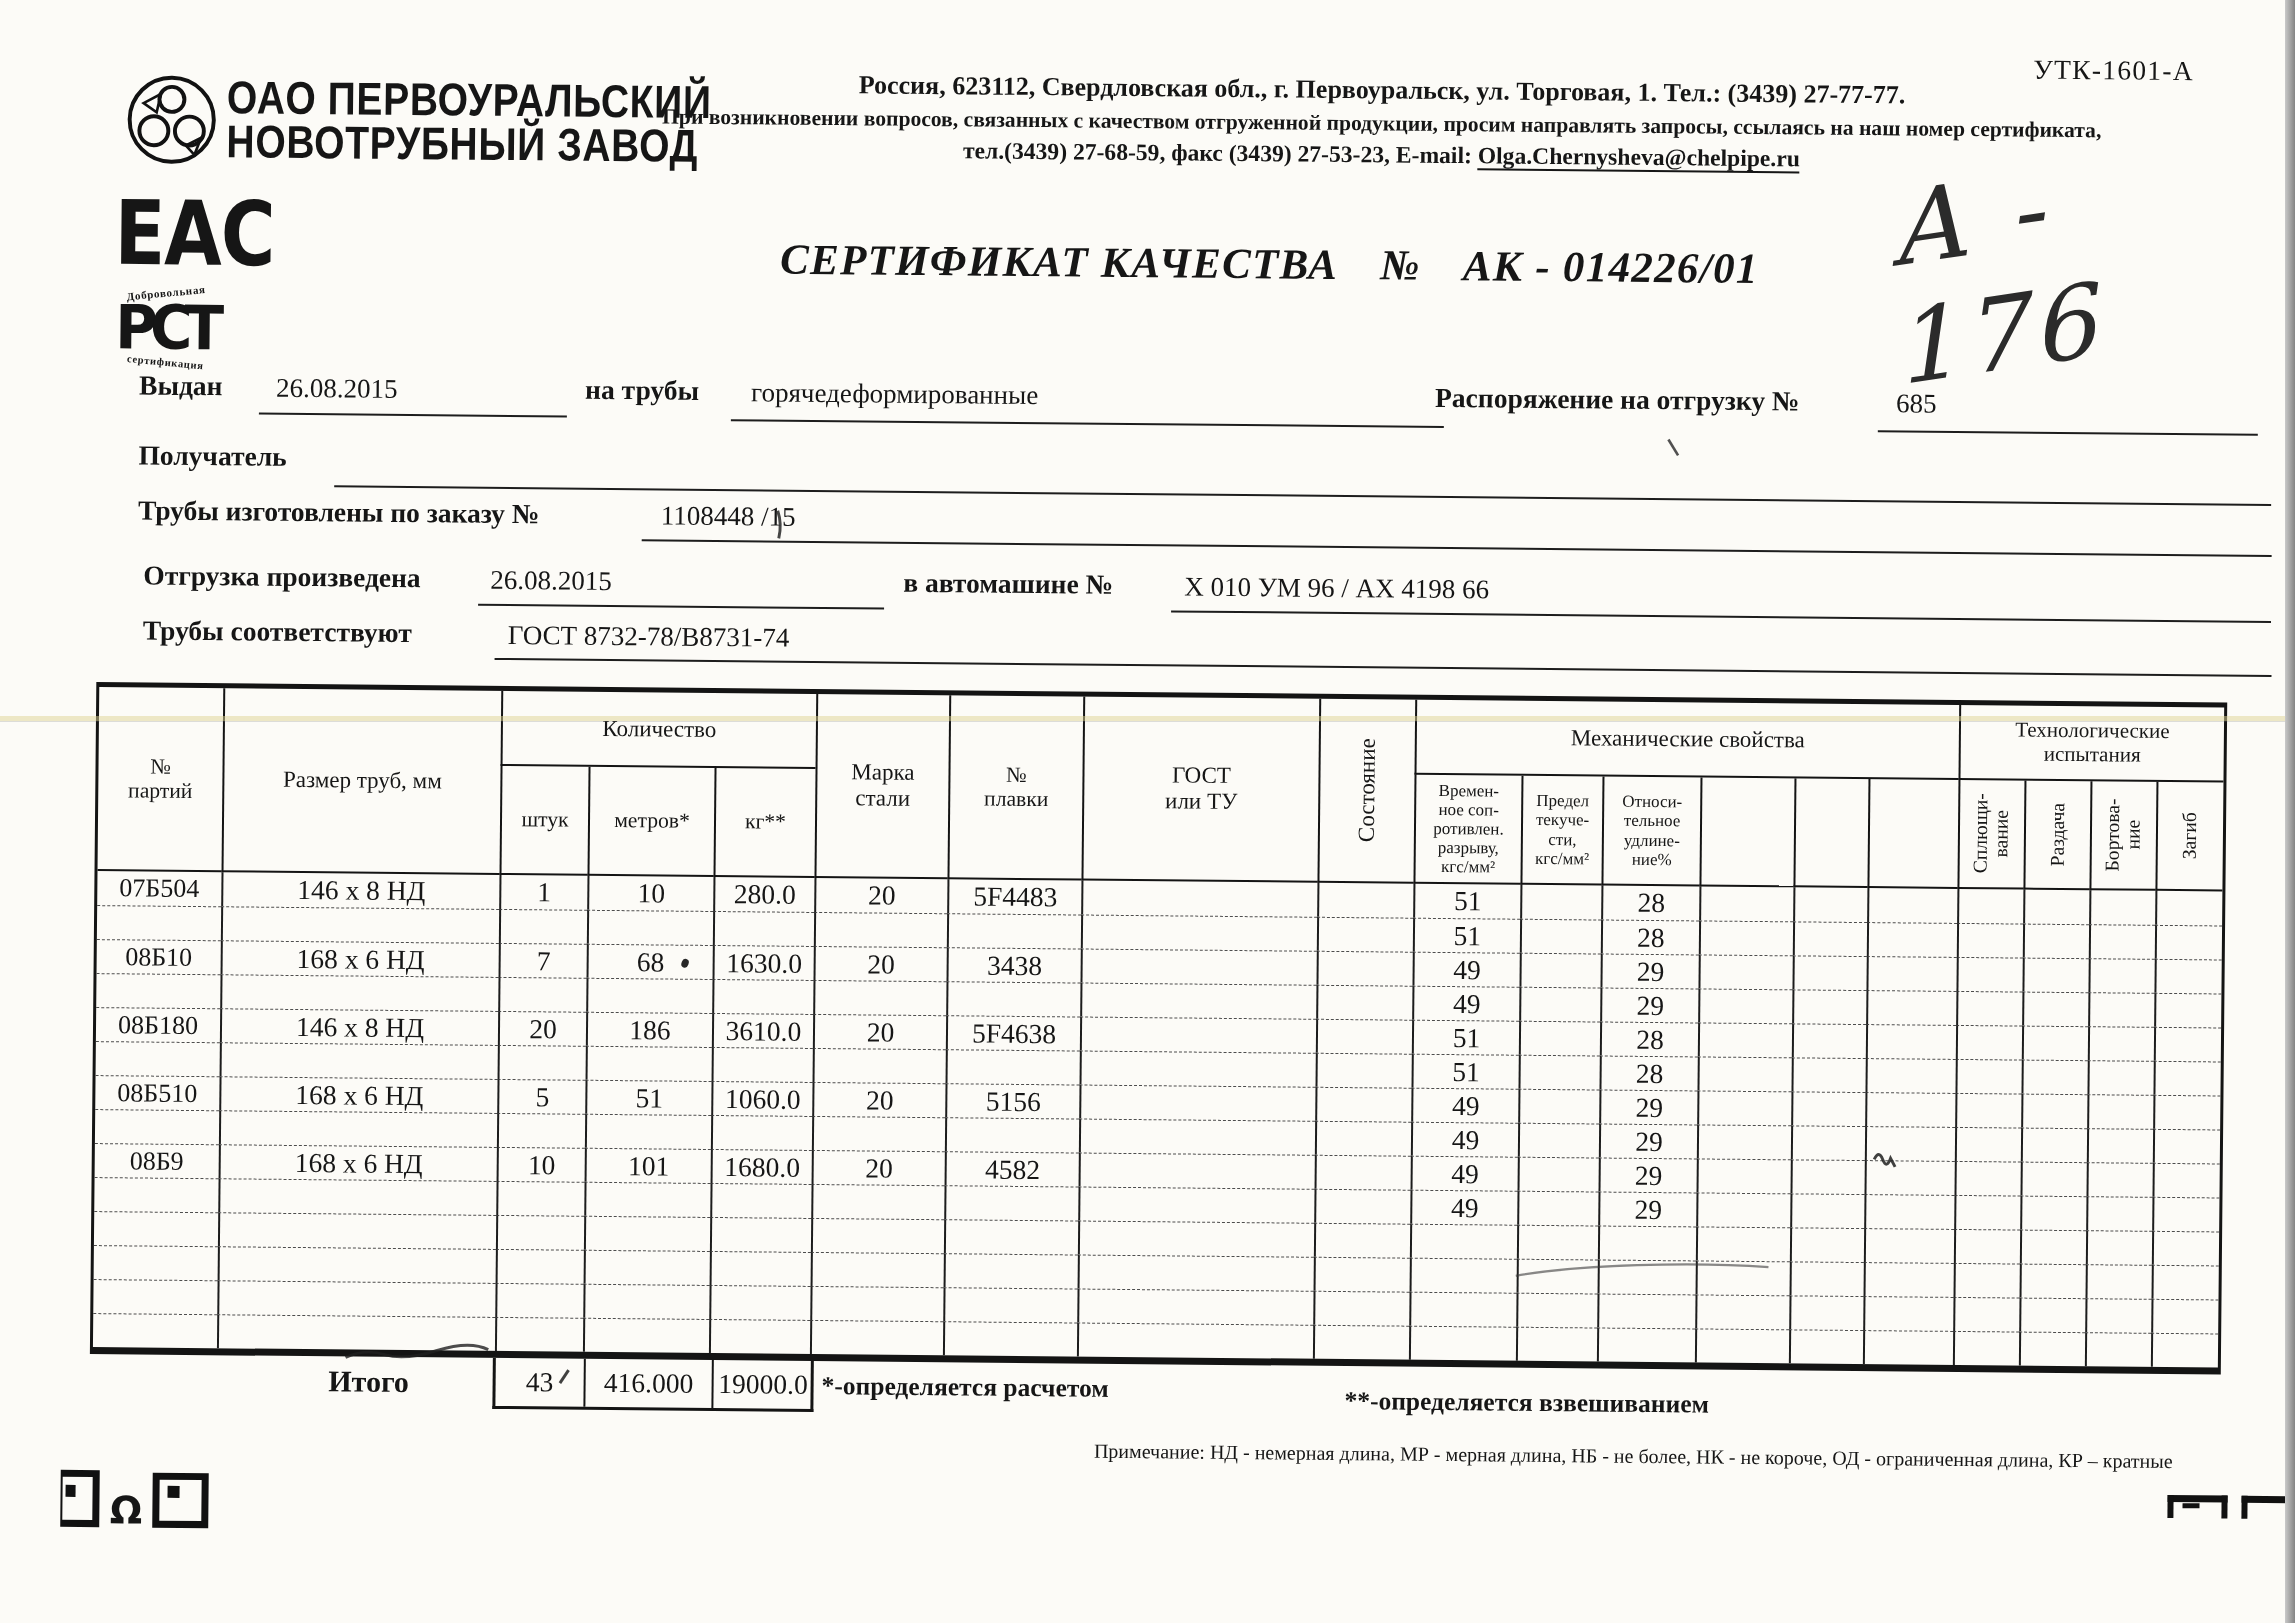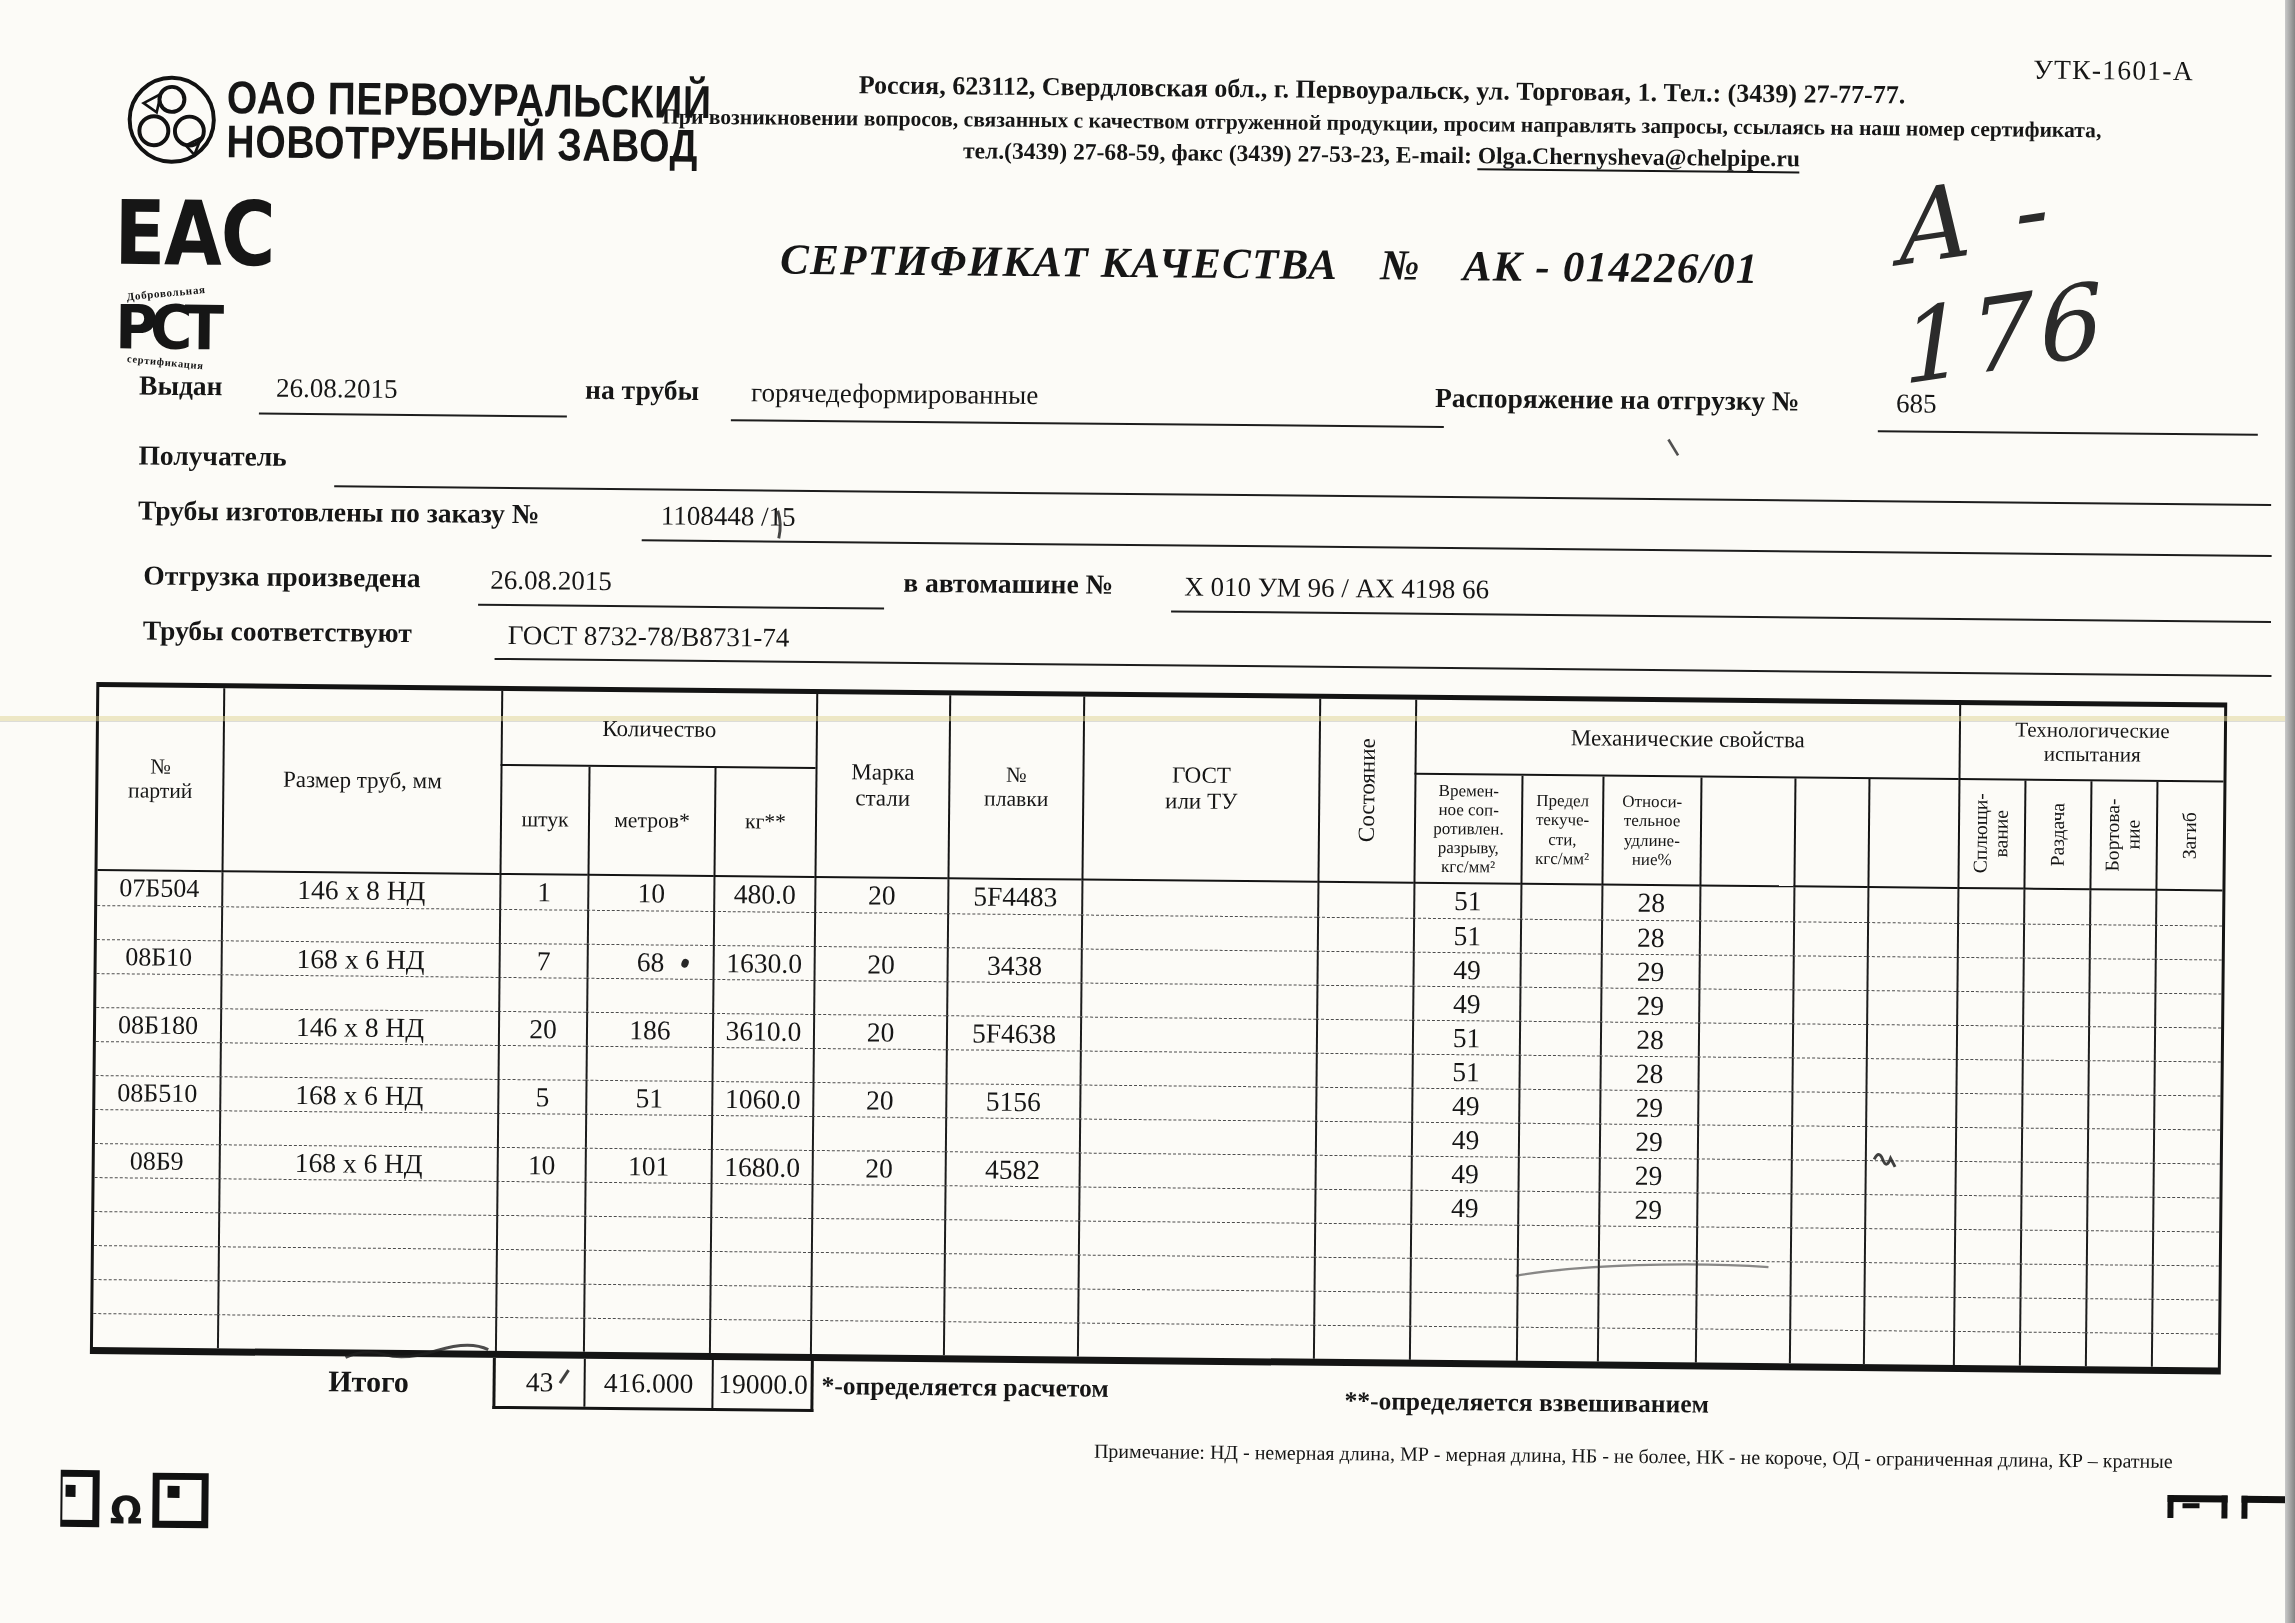--- a/index.html
+++ b/index.html
@@ -175,21 +175,21 @@
     <div class="hc" style="grid-column:16; grid-row:2;"><span class="vtext" style="font-size:19.6px;">Сплющи-
 вание</span></div>
     <div class="hc" style="grid-column:17; grid-row:2;"><span class="vtext" style="font-size:19.6px;">Раздача</span></div>
     <div class="hc" style="grid-column:18; grid-row:2;"><span class="vtext" style="font-size:19.6px;">Бортова-
 ние</span></div>
     <div class="hc" style="grid-column:19; grid-row:2;"><span class="vtext" style="font-size:19.6px;">Загиб</span></div>
   <div class="bc cfirst rfirst batch" style="grid-area: 3 / 1;">07Б504</div>
       <div class="bc rfirst" style="grid-area: 3 / 2;">146 x 8 НД</div>
       <div class="bc rfirst" style="grid-area: 3 / 3;">1</div>
       <div class="bc rfirst" style="grid-area: 3 / 4;">10</div>
-      <div class="bc rfirst" style="grid-area: 3 / 5;">480.0</div>
+      <div class="bc rfirst" style="grid-area: 3 / 5;">280.0</div>
       <div class="bc rfirst" style="grid-area: 3 / 6;">20</div>
       <div class="bc rfirst" style="grid-area: 3 / 7;">5F4483</div>
       <div class="bc rfirst" style="grid-area: 3 / 8;"></div>
       <div class="bc rfirst" style="grid-area: 3 / 9;"></div>
       <div class="bc rfirst" style="grid-area: 3 / 10;">51</div>
       <div class="bc rfirst" style="grid-area: 3 / 11;"></div>
       <div class="bc rfirst" style="grid-area: 3 / 12;">28</div>
       <div class="bc rfirst" style="grid-area: 3 / 13;"></div>
       <div class="bc rfirst" style="grid-area: 3 / 14;"></div>
       <div class="bc rfirst" style="grid-area: 3 / 15;"></div>

